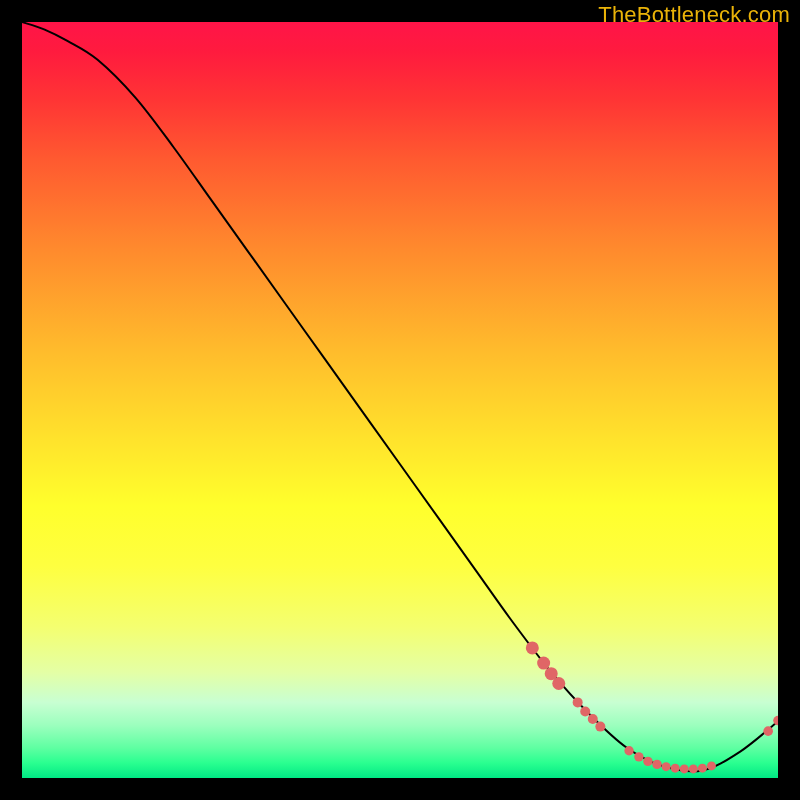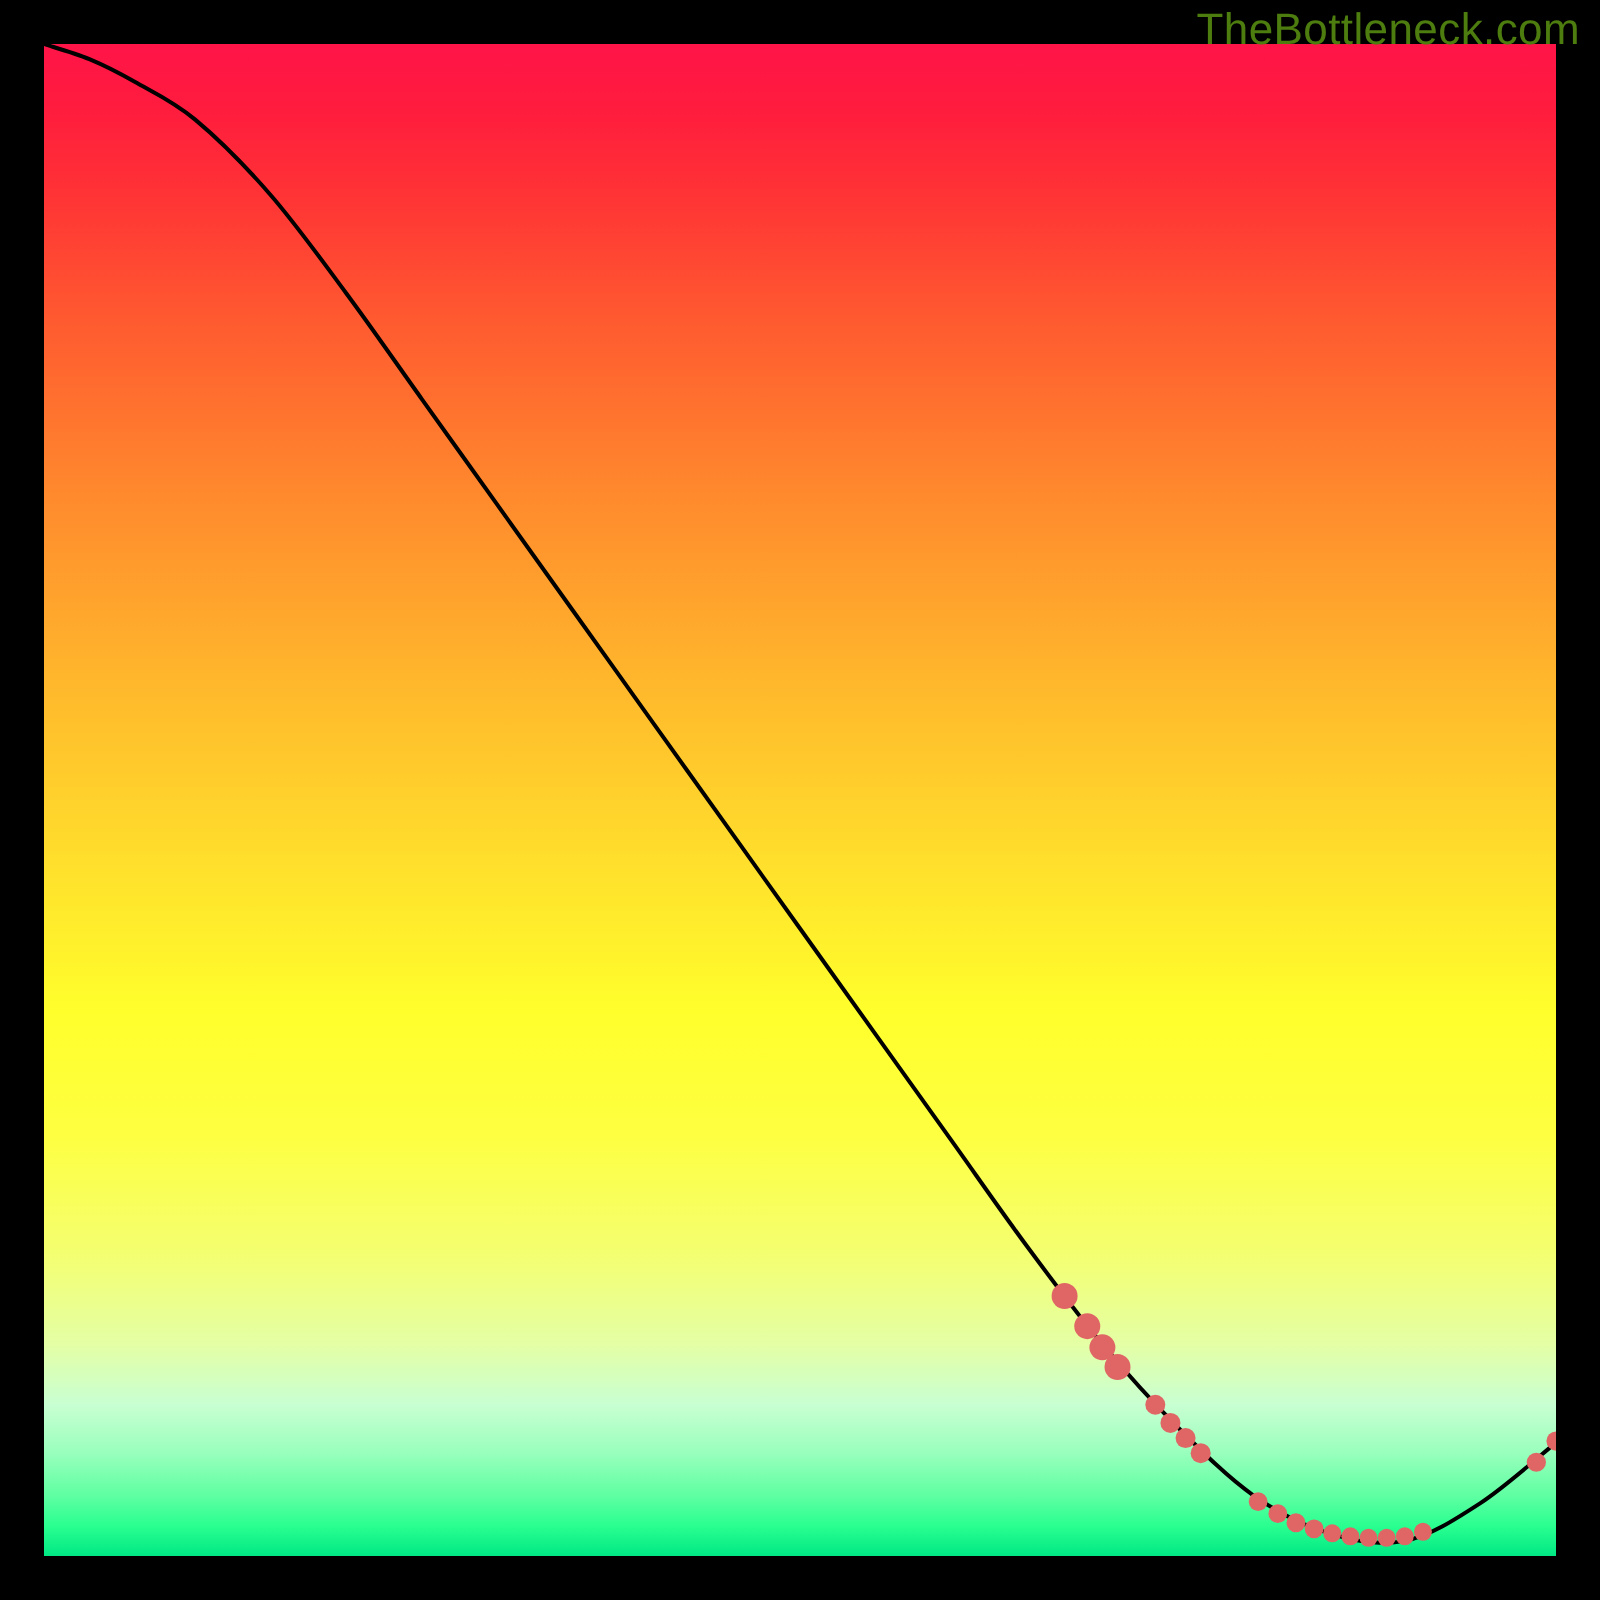--- a/index.html
+++ b/index.html
@@ -47,21 +47,21 @@
     top: 22px;
     width: 756px;
     height: 756px;
   }
   .watermark {
     position: absolute;
     top: 2px;
     right: 10px;
     font-family: Arial, Helvetica, sans-serif;
     font-size: 22px;
-    color: #4d7c0f;
+    color: #eab308;
     letter-spacing: 0.2px;
   }
 </style>
 </head>
 <body>
 <div class="wrap">
 
 <div class="plot"></div>
 
 <svg class="curve" viewBox="0 0 756 756" preserveAspectRatio="none">

